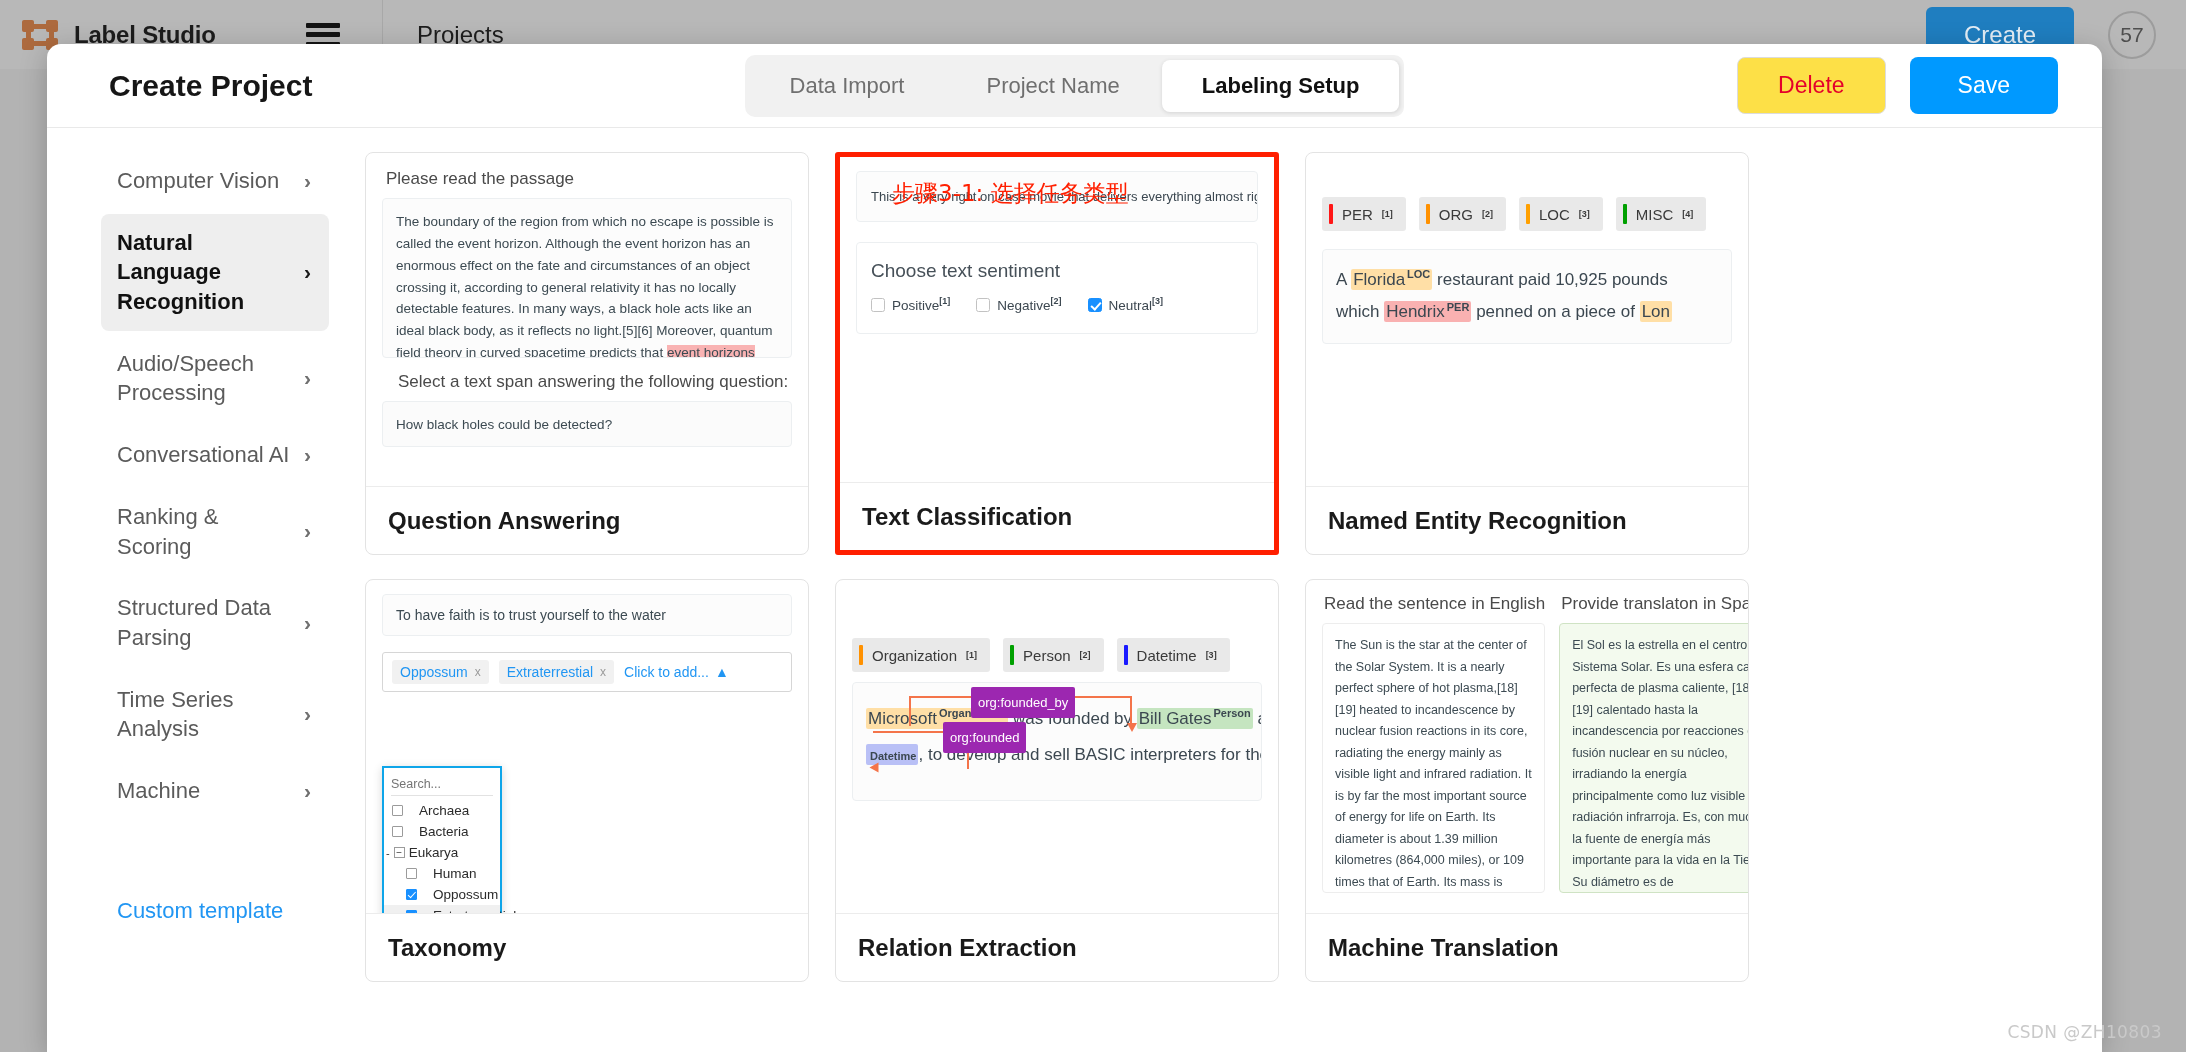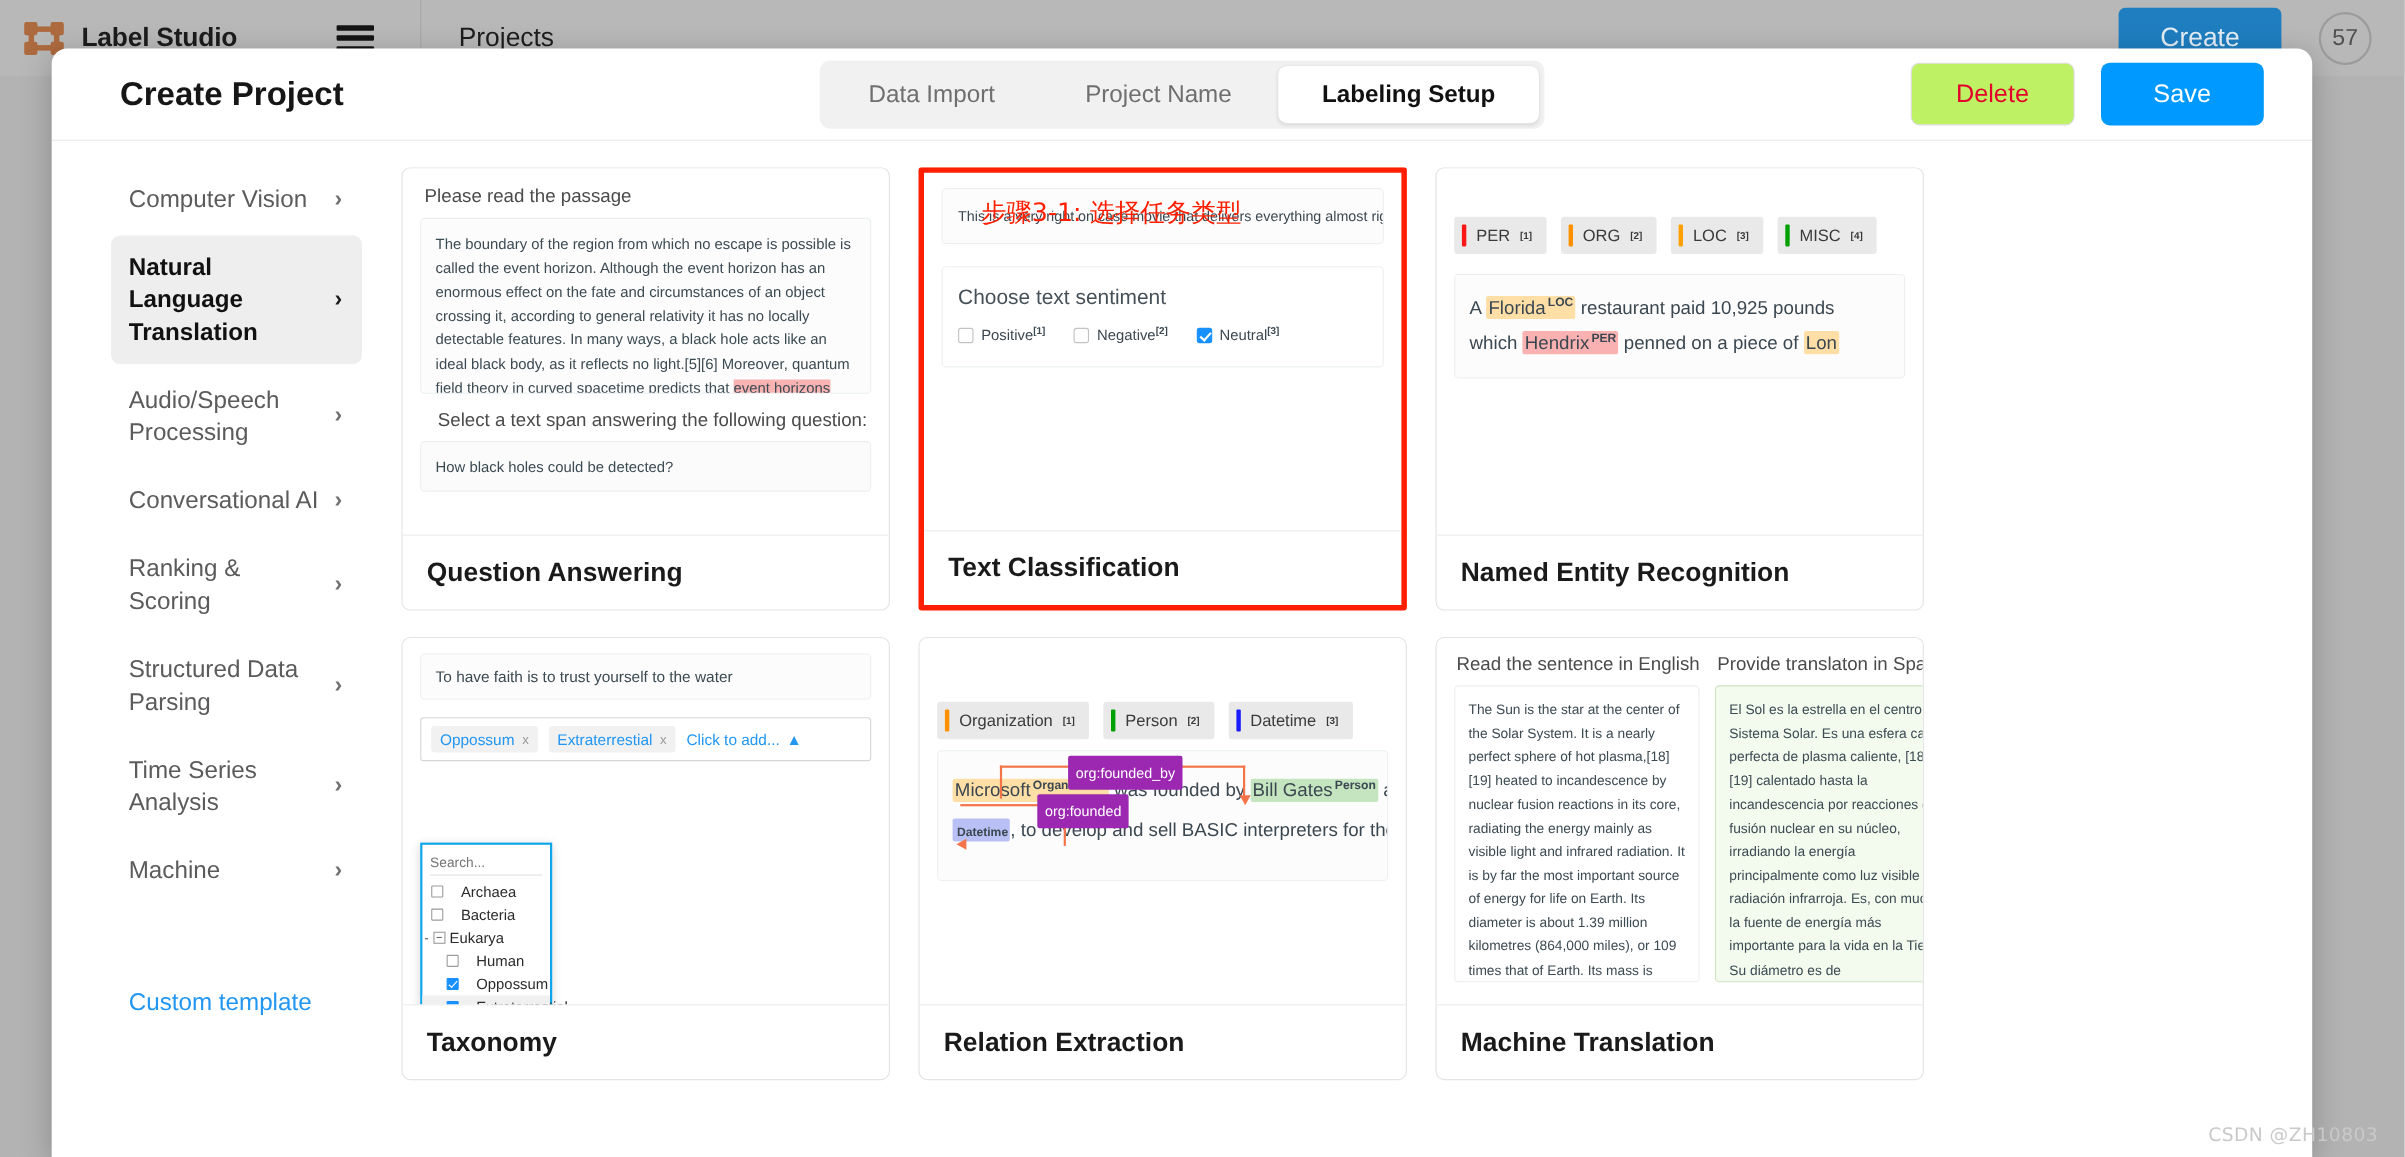--- a/index.html
+++ b/index.html
@@ -56,21 +56,21 @@
   }
   .modal-title { font-size:30px; font-weight:700; color:#161616; }
   .stepper {
     position:absolute; left:50%; transform:translateX(-50%);
     background:#f1f1f1; border-radius:10px; padding:5px; display:flex; gap:2px;
   }
   .step { padding:13px 40px; font-size:22px; color:#6f6f6f; border-radius:8px; cursor:pointer; white-space:nowrap;}
   .step.active { background:#ffffff; color:#111; font-weight:700; box-shadow:0 1px 4px rgba(0,0,0,.12);}
   .header-actions { margin-left:auto; display:flex; align-items:center; gap:24px; }
   .btn-delete {
-    background:#bef264; color:#e4002b; border:1px solid #dcdcdc; border-radius:8px;
+    background:#fde047; color:#e4002b; border:1px solid #dcdcdc; border-radius:8px;
     font-size:23px; padding:14px 40px; cursor:pointer; font-family:inherit;
   }
   .btn-save {
     background:#0099ff; color:#fff; border:none; border-radius:8px;
     font-size:23px; padding:15px 48px; cursor:pointer; font-family:inherit;
   }
 
   .modal-body { flex:1; display:flex; overflow:hidden; padding-top:24px;}
 
   
@@ -220,21 +220,21 @@
   </div>
 
   <div class="modal-body">
 
     <div class="sidebar">
       <div class="side-item">
         <span>Computer Vision</span>
         <span class="chev">›</span>
       </div>
       <div class="side-item active">
-        <span>Natural Language Translation</span>
+        <span>Natural Language Recognition</span>
         <span class="chev">›</span>
       </div>
       <div class="side-item">
         <span>Audio/Speech Processing</span>
         <span class="chev">›</span>
       </div>
       <div class="side-item">
         <span>Conversational AI</span>
         <span class="chev">›</span>
       </div>

